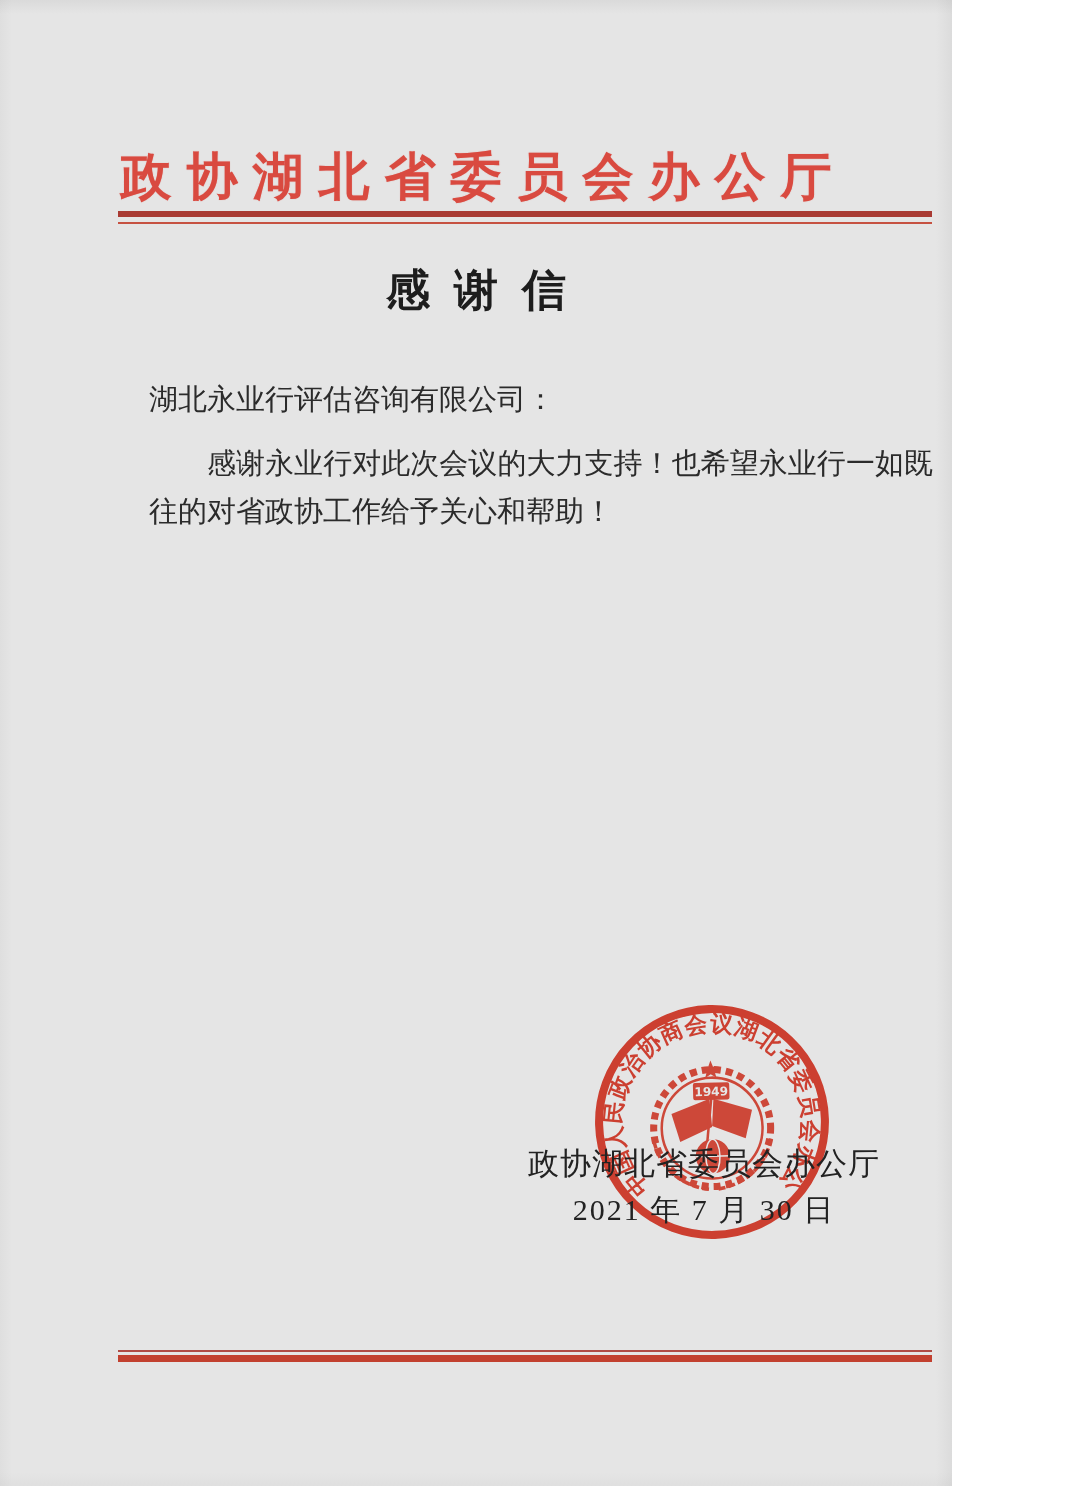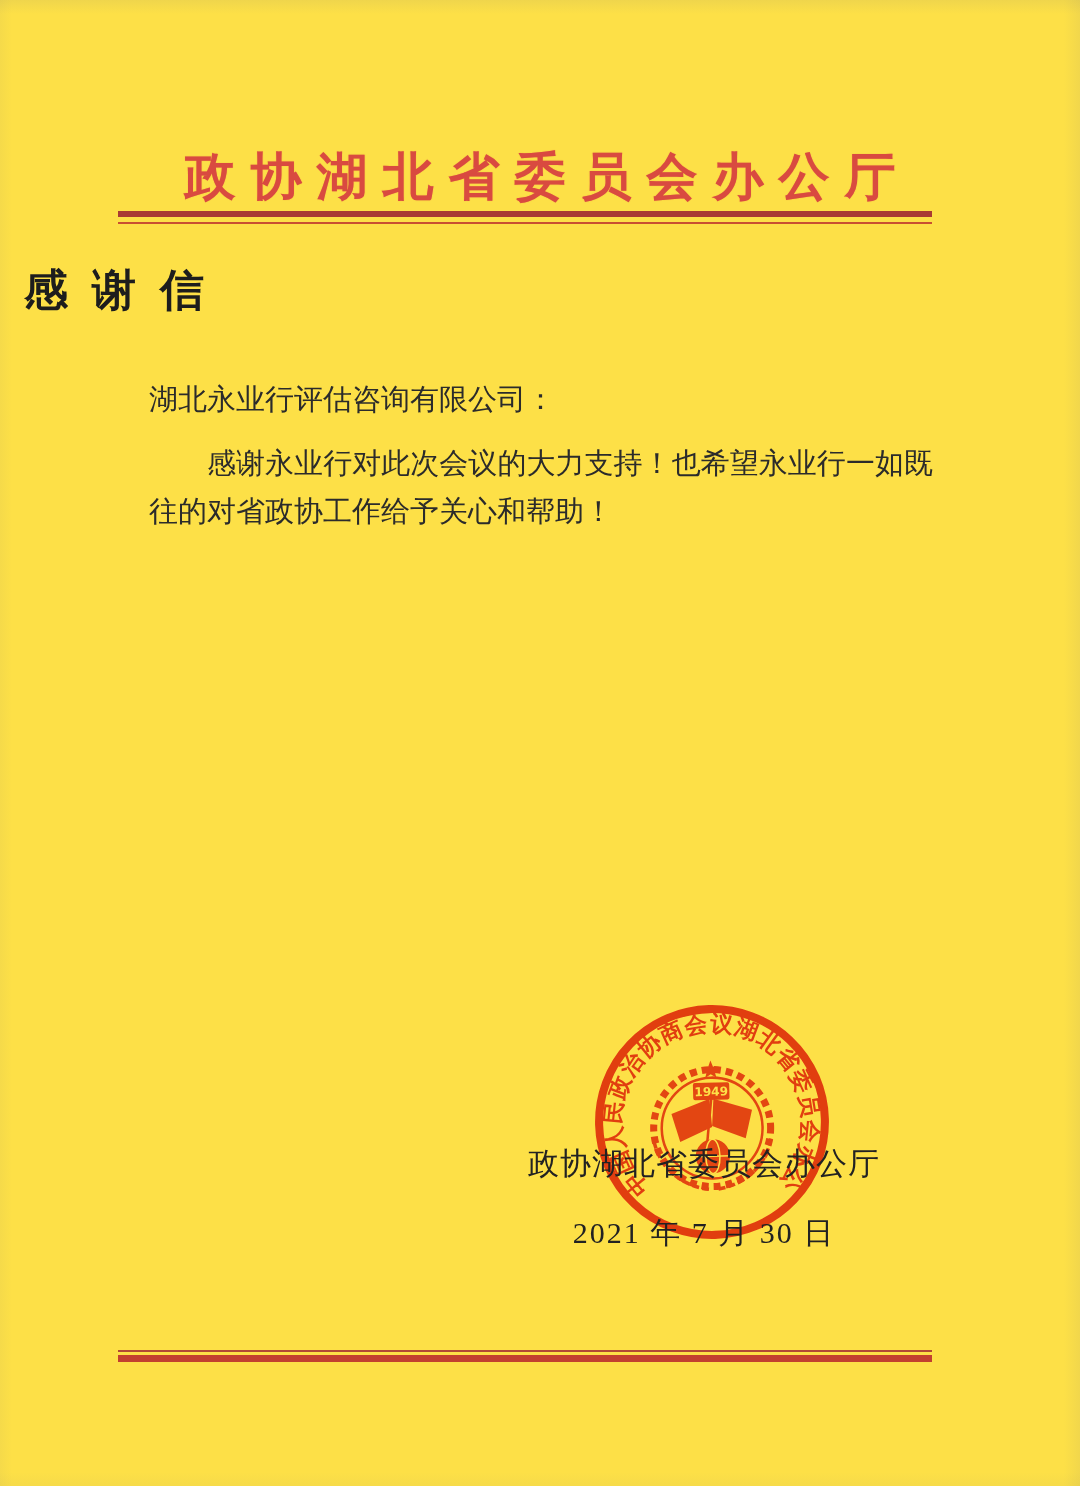--- a/index.html
+++ b/index.html
@@ -5,22 +5,22 @@
   :root{
     --header-red:#d94a40;
     --rule-red:#a93a33;
     --rule-red-bright:#c2402f;
     --seal-red:#e23a28;
     --text-black:#2b2b2b;
   }
   html,body{margin:0;padding:0;background:#ffffff;}
   .page{
     position:relative;
-    width:1080px;height:1486px;
-    background:#fde047;
+    width:952px;height:1486px;
+    background:#e5e5e5;
     overflow:hidden;
     font-family:"Liberation Serif","DejaVu Serif",serif;
   }
   .page::before{
     content:"";
     position:absolute;inset:0;z-index:0;pointer-events:none;
     background:
       linear-gradient(180deg, rgba(120,120,120,.10) 0px, rgba(120,120,120,0) 14px),
       linear-gradient(270deg, rgba(120,120,120,.09) 0px, rgba(120,120,120,0) 16px),
       linear-gradient(90deg,  rgba(120,120,120,.06) 0px, rgba(120,120,120,0) 12px),
@@ -35,40 +35,40 @@
     text-shadow:0 0 1px rgba(217,74,64,.45);
     z-index:1;
   }
   .rule{position:absolute;left:118px;width:814px;z-index:1;}
   .rule-top-thick{top:211px;height:6px;background:var(--rule-red);}
   .rule-top-thin{top:222px;height:2px;background:var(--rule-red-bright);opacity:.9;}
   .rule-bottom-thin{top:1350px;height:2px;background:var(--rule-red);opacity:.9;}
   .rule-bottom-thick{top:1355px;height:7px;background:var(--rule-red-bright);}
   .document-title{
     position:absolute;top:261px;left:0;width:100%;
-    margin:0;
+    margin:0;text-align:center;
     font-size:44px;font-weight:700;
     letter-spacing:24px;padding-left:24px;box-sizing:border-box;
     color:#1d1d1d;z-index:1;
   }
   .letter-body{
     position:absolute;left:133px;top:359px;width:816px;
     font-size:29px;line-height:48px;
     color:var(--text-black);
     text-align:justify;
     z-index:1;
   }
   .letter-body p{margin:16px;}
   .letter-body p.indent{text-indent:2em;}
   .signature-block{
     position:absolute;left:454px;top:1143px;width:500px;
     text-align:center;color:#222;z-index:3;
   }
   .signature-org{font-size:31px;letter-spacing:1px;}
-  .signature-date{font-size:30px;margin-top:28px;letter-spacing:2px;}
+  .signature-date{font-size:30px;margin-top:5px;letter-spacing:2px;}
   .official-seal{
     position:absolute;left:589px;top:999px;width:246px;height:246px;
     z-index:2;
     mix-blend-mode:multiply;
     opacity:.94;
     transform:rotate(-1.5deg);
   }
   .seal-red-stroke{stroke:var(--seal-red);fill:none;}
   .seal-red-fill{fill:var(--seal-red);}
   .seal-ring-text{

